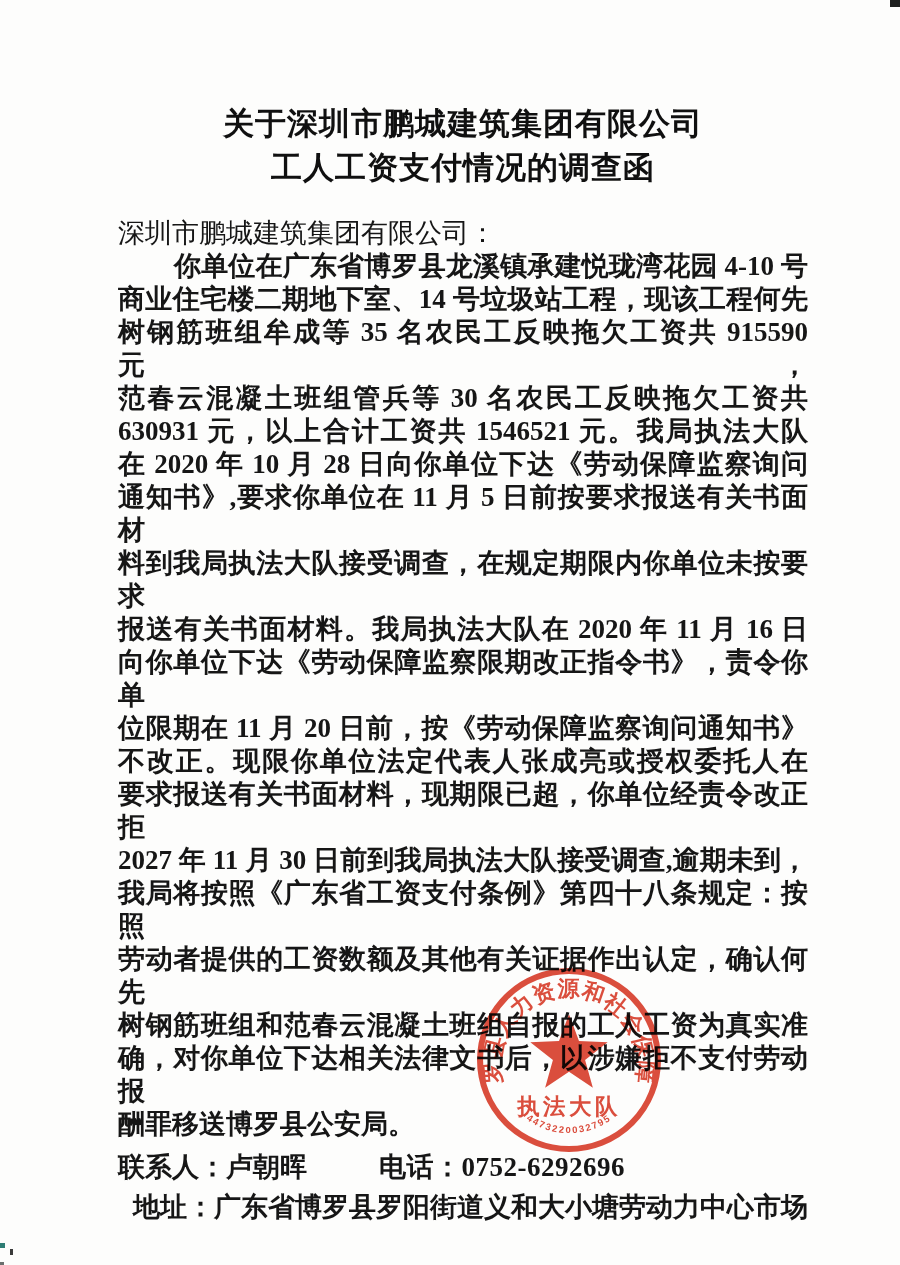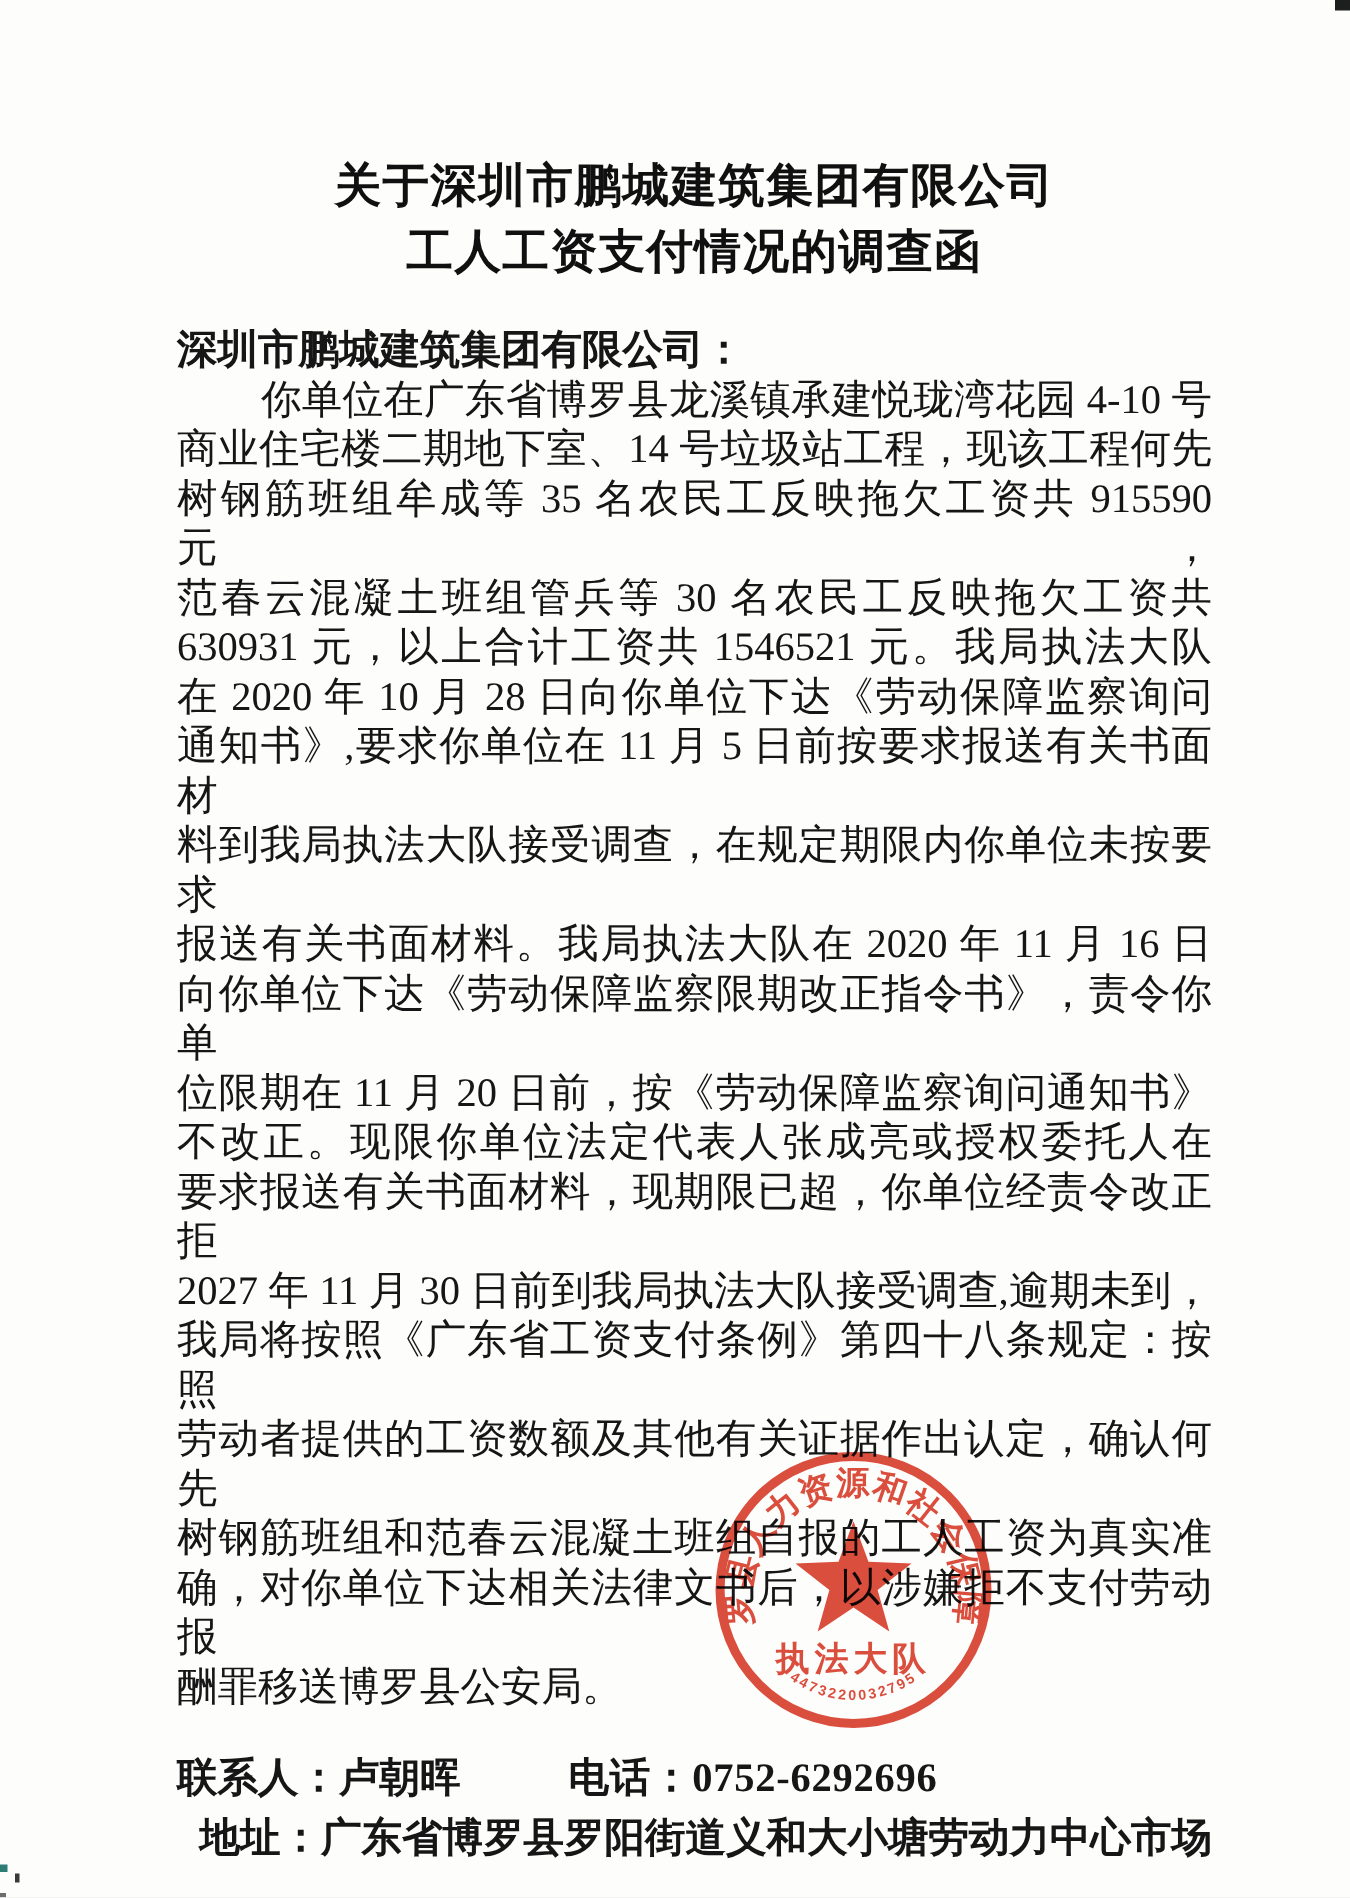--- a/index.html
+++ b/index.html
@@ -23,37 +23,37 @@
     text-align:center;
     font-size:31px;
     font-weight:bold;
     line-height:44px;
     letter-spacing:1px;
     color:#101010;
   }
   .salutation {
     margin-top:26px;
     font-size:27px;
-    font-weight:700;
+    font-weight:400;
     line-height:34px;
   }
   .bline {
     font-size:27px;
-    font-weight:400;
+    font-weight:700;
     line-height:33px;
     text-align:justify;
     text-align-last:justify;
     white-space:normal;
     color:#161616;
   }
   .bline.indent { text-indent:56px; }
   .bline.short  { text-align-last:left; }
   .contact-row {
     display:flex;
-    margin-top:26px;
+    margin-top:8px;
     font-size:27px;
     font-weight:600;
     line-height:36px;
   }
   .contact-phone { margin-left:72px; letter-spacing:0.5px;font-family:Liberation Serif, serif; }
   .address {
     margin-top:4px;
     font-size:27px;
     font-weight:600;
     line-height:36px;

